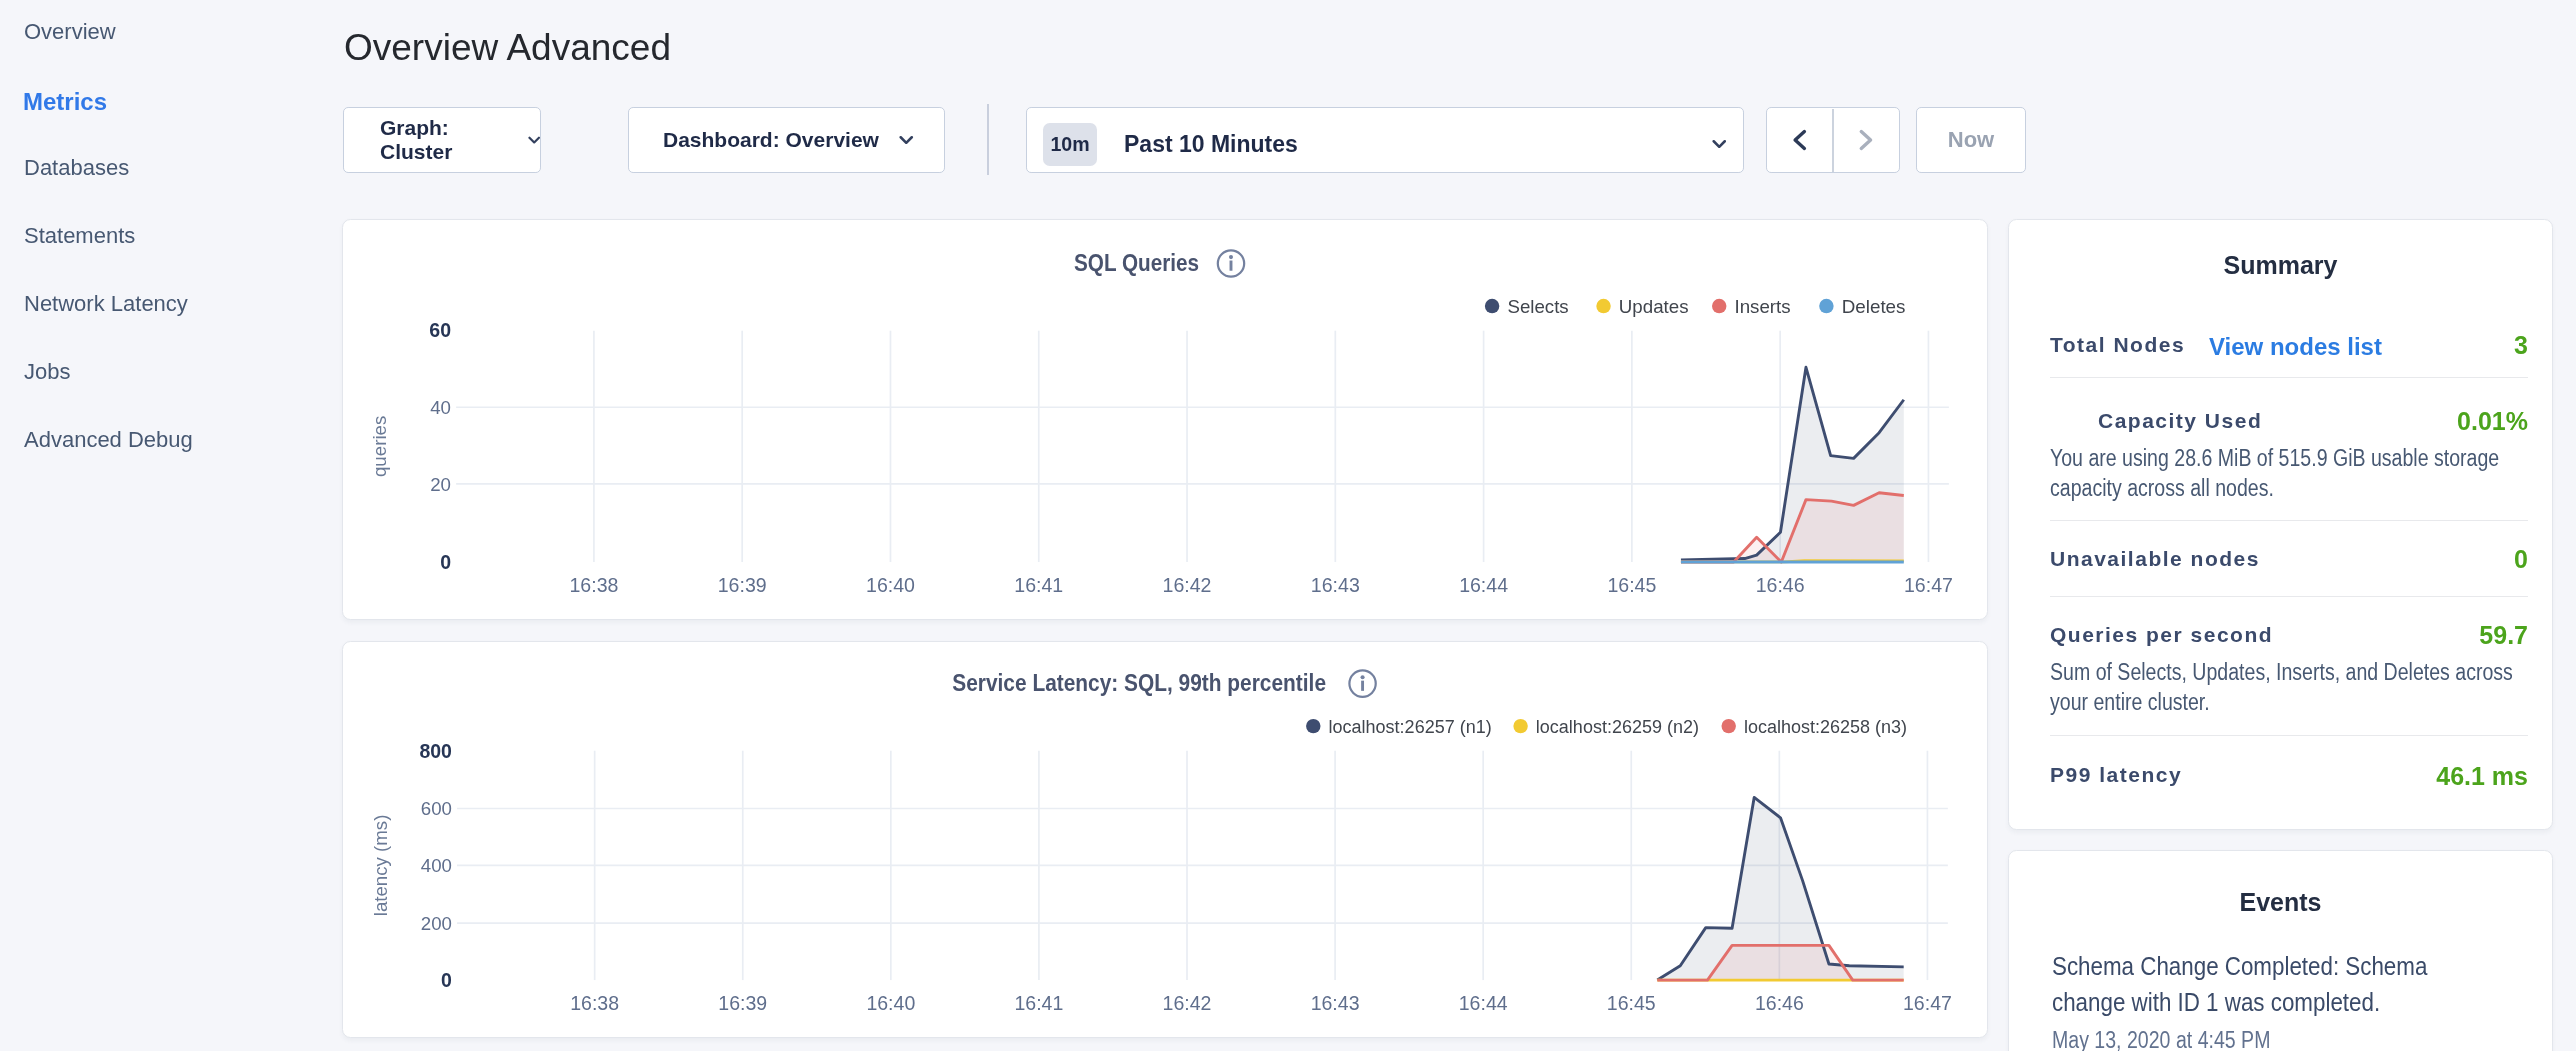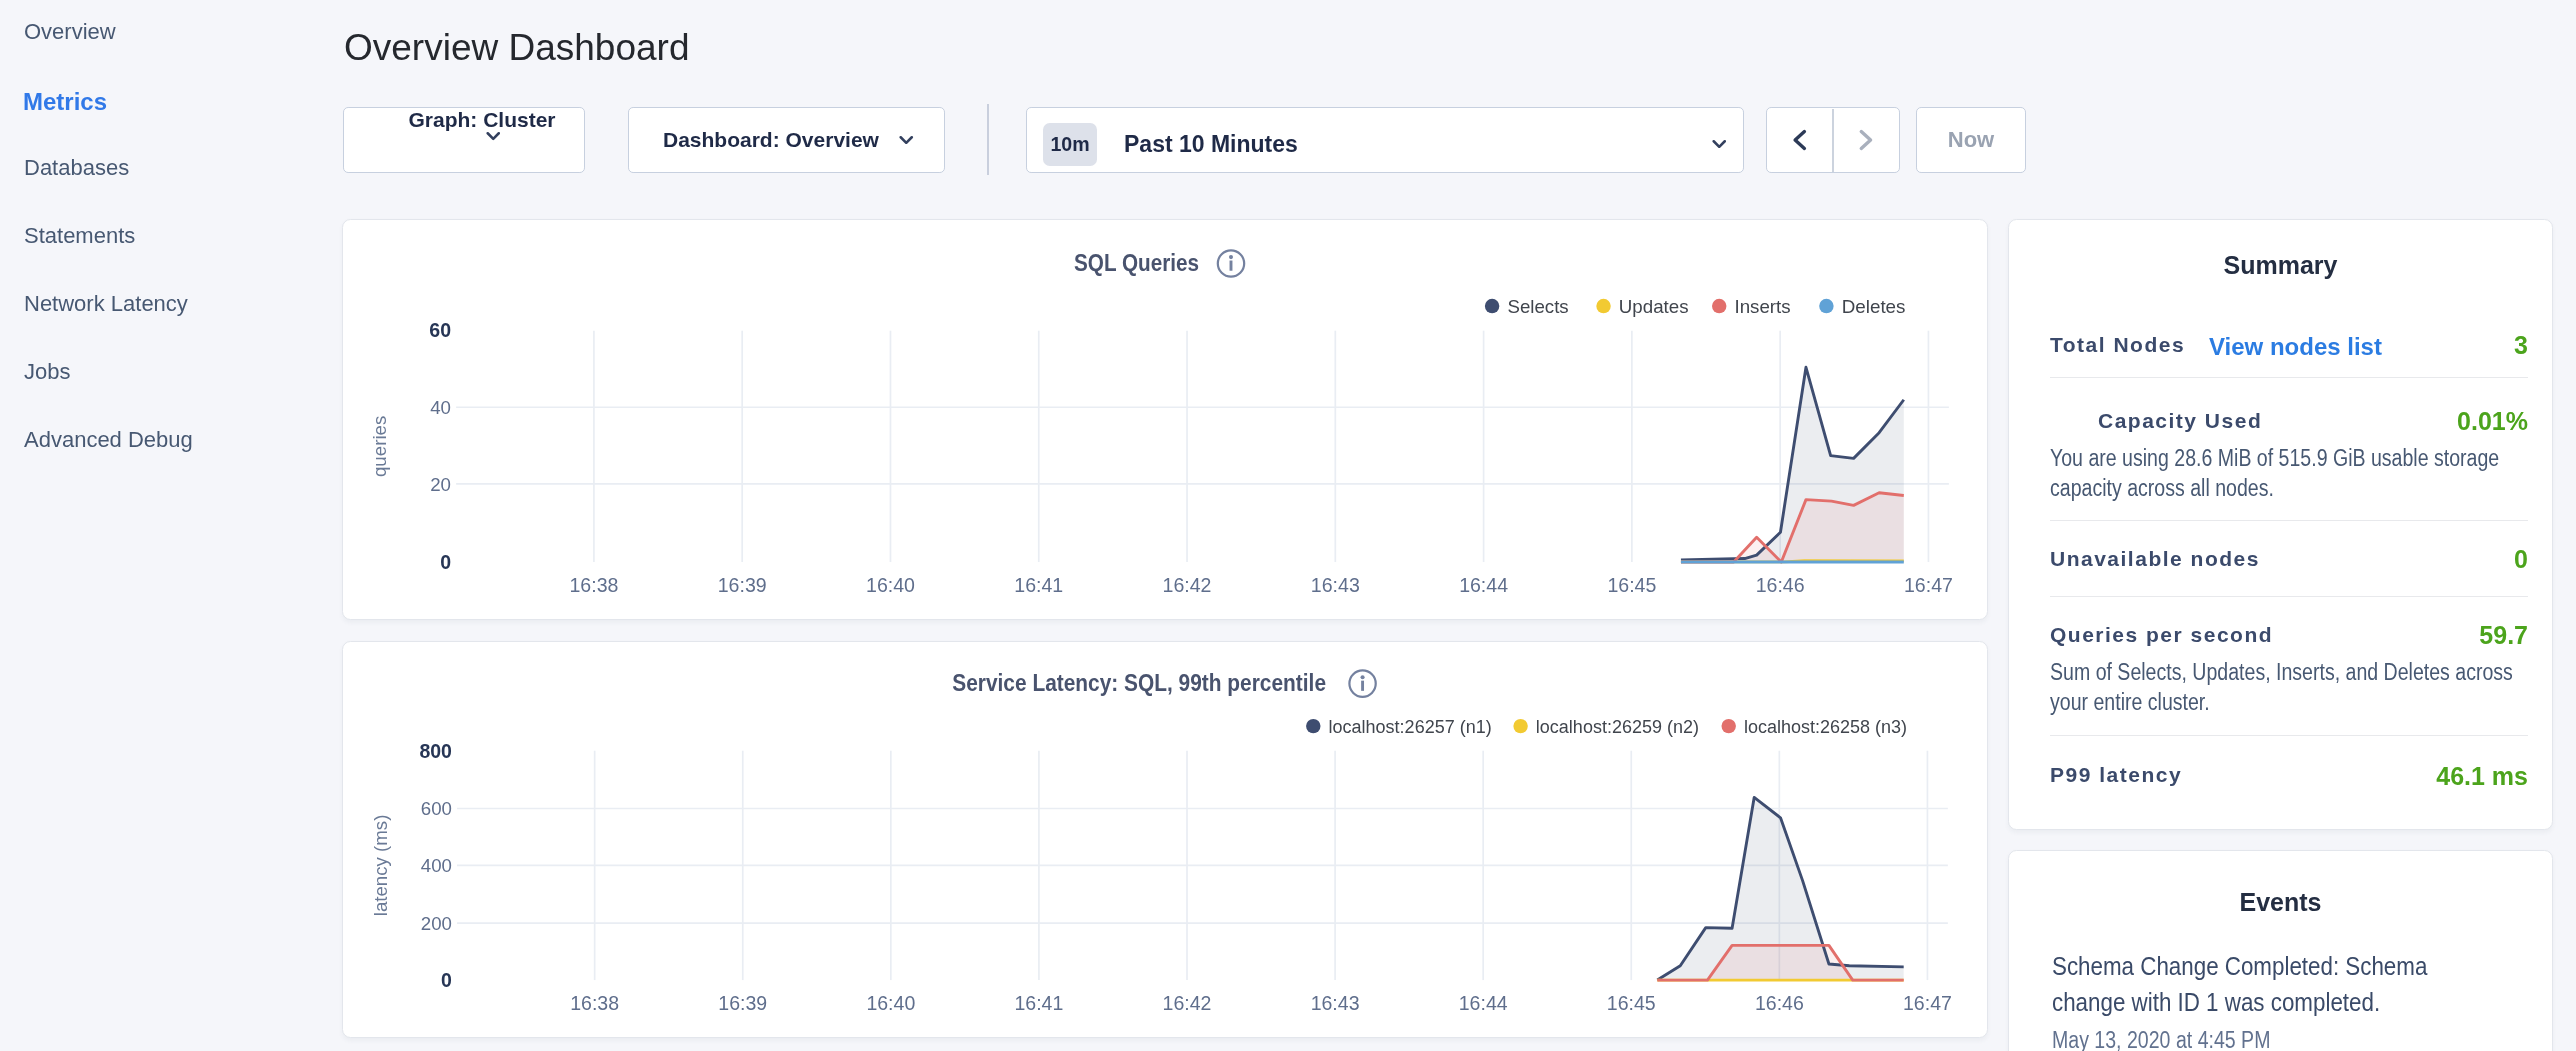--- a/index.html
+++ b/index.html
@@ -29,23 +29,23 @@
 <body>
 
   <div class="nav" style="top:18.7px;">Overview</div>
   <div class="nav active" style="top:88px;">Metrics</div>
   <div class="nav" style="top:155px;">Databases</div>
   <div class="nav" style="top:223px;">Statements</div>
   <div class="nav" style="top:291px;">Network Latency</div>
   <div class="nav" style="top:359px;">Jobs</div>
   <div class="nav" style="top:427px;">Advanced Debug</div>
 
-  <div class="title">Overview Dashboard</div>
-
-  <div class="ctl" style="left:343px; width:242px; padding-left:36px;flex-direction:column;">
+  <div class="title">Overview Advanced</div>
+
+  <div class="ctl" style="left:343px; width:198px; padding-left:36px;">
     <b style="font-size:21px;">Graph: Cluster</b>
     <svg class="chev" style="margin-left:22px;" viewBox="0 0 17 10">
       <path d="M2 1.5 L8.5 8 L15 1.5" fill="none" stroke="#33405e" stroke-width="3" stroke-linecap="round" stroke-linejoin="round"></path>
     </svg>
   </div>
   <div class="ctl" style="left:628px; width:317px; padding-left:34px;">
     <b style="font-size:21px;">Dashboard: Overview</b>
     <svg class="chev" style="margin-left:20.4px;" viewBox="0 0 17 10">
       <path d="M2 1.5 L8.5 8 L15 1.5" fill="none" stroke="#33405e" stroke-width="3" stroke-linecap="round" stroke-linejoin="round"></path>
     </svg>

